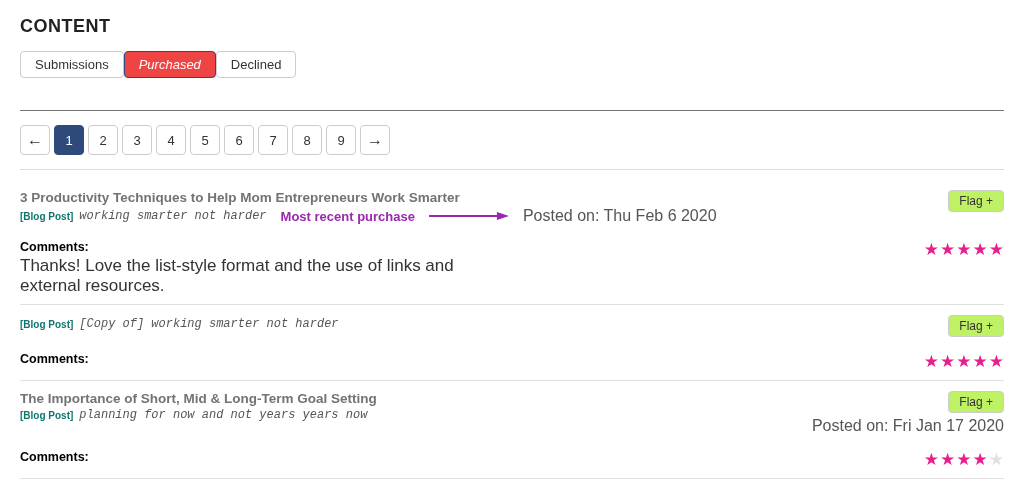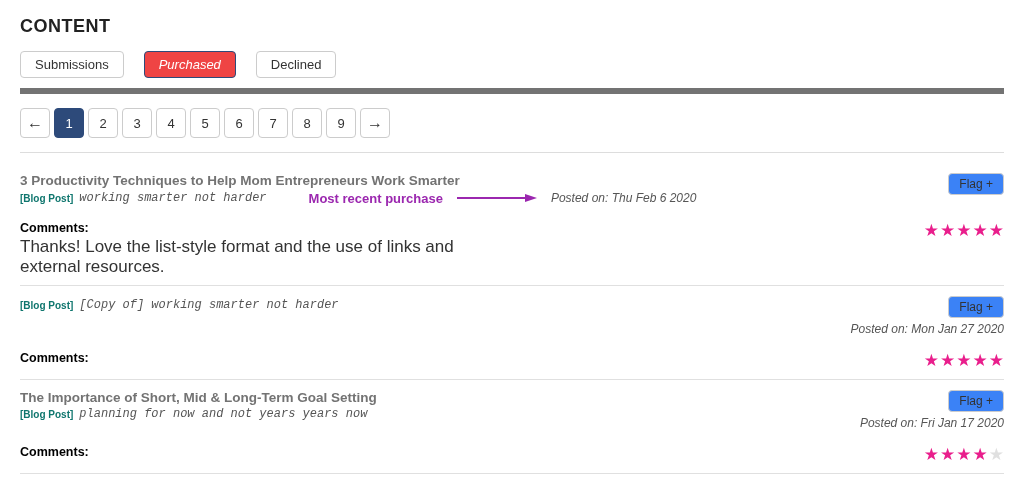--- a/index.html
+++ b/index.html
@@ -12,24 +12,24 @@
     }
     h1.page-title {
       font-size: 18px;
       font-weight: 700;
       letter-spacing: 0.5px;
       margin-bottom: 14px;
       color: #222;
     }
     .tabs {
       display: flex;
-      gap: 20px;
+      gap: 0;
       margin-bottom: 0;
-      padding-bottom: 10px;
-      border-bottom: 6px solid #737373;
+      padding-bottom: 32px;
+      border-bottom: 1px solid #737373;
     }
     .tab-btn {
       padding: 5px 14px;
       border: 1px solid #ccc;
       border-radius: 4px;
       background: #fff;
       cursor: pointer;
       font-size: 13px;
       color: #333;
     }
@@ -99,45 +99,44 @@
     .item-tag {
       font-style: italic;
       color: #555;
       font-size: 12px;
       font-family: Liberation Mono, monospace;
     }
     .most-recent-label {
       font-weight: 700;
       color: #9b27af;
       font-size: 13px;
-      margin-left: 36px;
+      margin-left: 8px;
       white-space: nowrap;
     }
     .arrow-line {
       display: inline-flex;
       align-items: center;
       margin: 0 8px;
       color: #9b27af;
     }
     .arrow-line svg {
       vertical-align: middle;
     }
     .flag-btn {
       padding: 3px 10px;
       border: 1px solid #ccc;
       border-radius: 4px;
-      background: #3b82f6;
+      background: #bef264;
       cursor: pointer;
       font-size: 12px;
       color: #333;
     }
     .posted-date {
-      font-size: 12px;
+      font-size: 16px;
       color: #555;
-      font-style: italic;
     }
     .item-footer {
       display: flex;
       justify-content: space-between;
       align-items: flex-start;
       margin-top: 8px;
       padding: 6px 0 0 0;
     }
     .comments-section {
       flex: 1;
@@ -235,21 +234,20 @@
   <div class="content-item">
     <div class="item-header-top">
       <div class="item-title-area">
         <div class="item-meta">
           <span class="item-type">[Blog Post]</span>
           <span class="item-tag">[Copy of] working smarter not harder</span>
         </div>
       </div>
       <div style="display:flex;flex-direction:column;align-items:flex-end;gap:4px;min-width:200px;">
         <button class="flag-btn">Flag +</button>
-        <span class="posted-date">Posted on: Mon Jan 27 2020</span>
       </div>
     </div>
     <div class="item-footer">
       <div class="comments-section">
         <span class="comments-label">Comments:</span>
         <div class="comments-text"></div>
       </div>
       <div class="stars">
         <span class="star">★</span>
         <span class="star">★</span>

